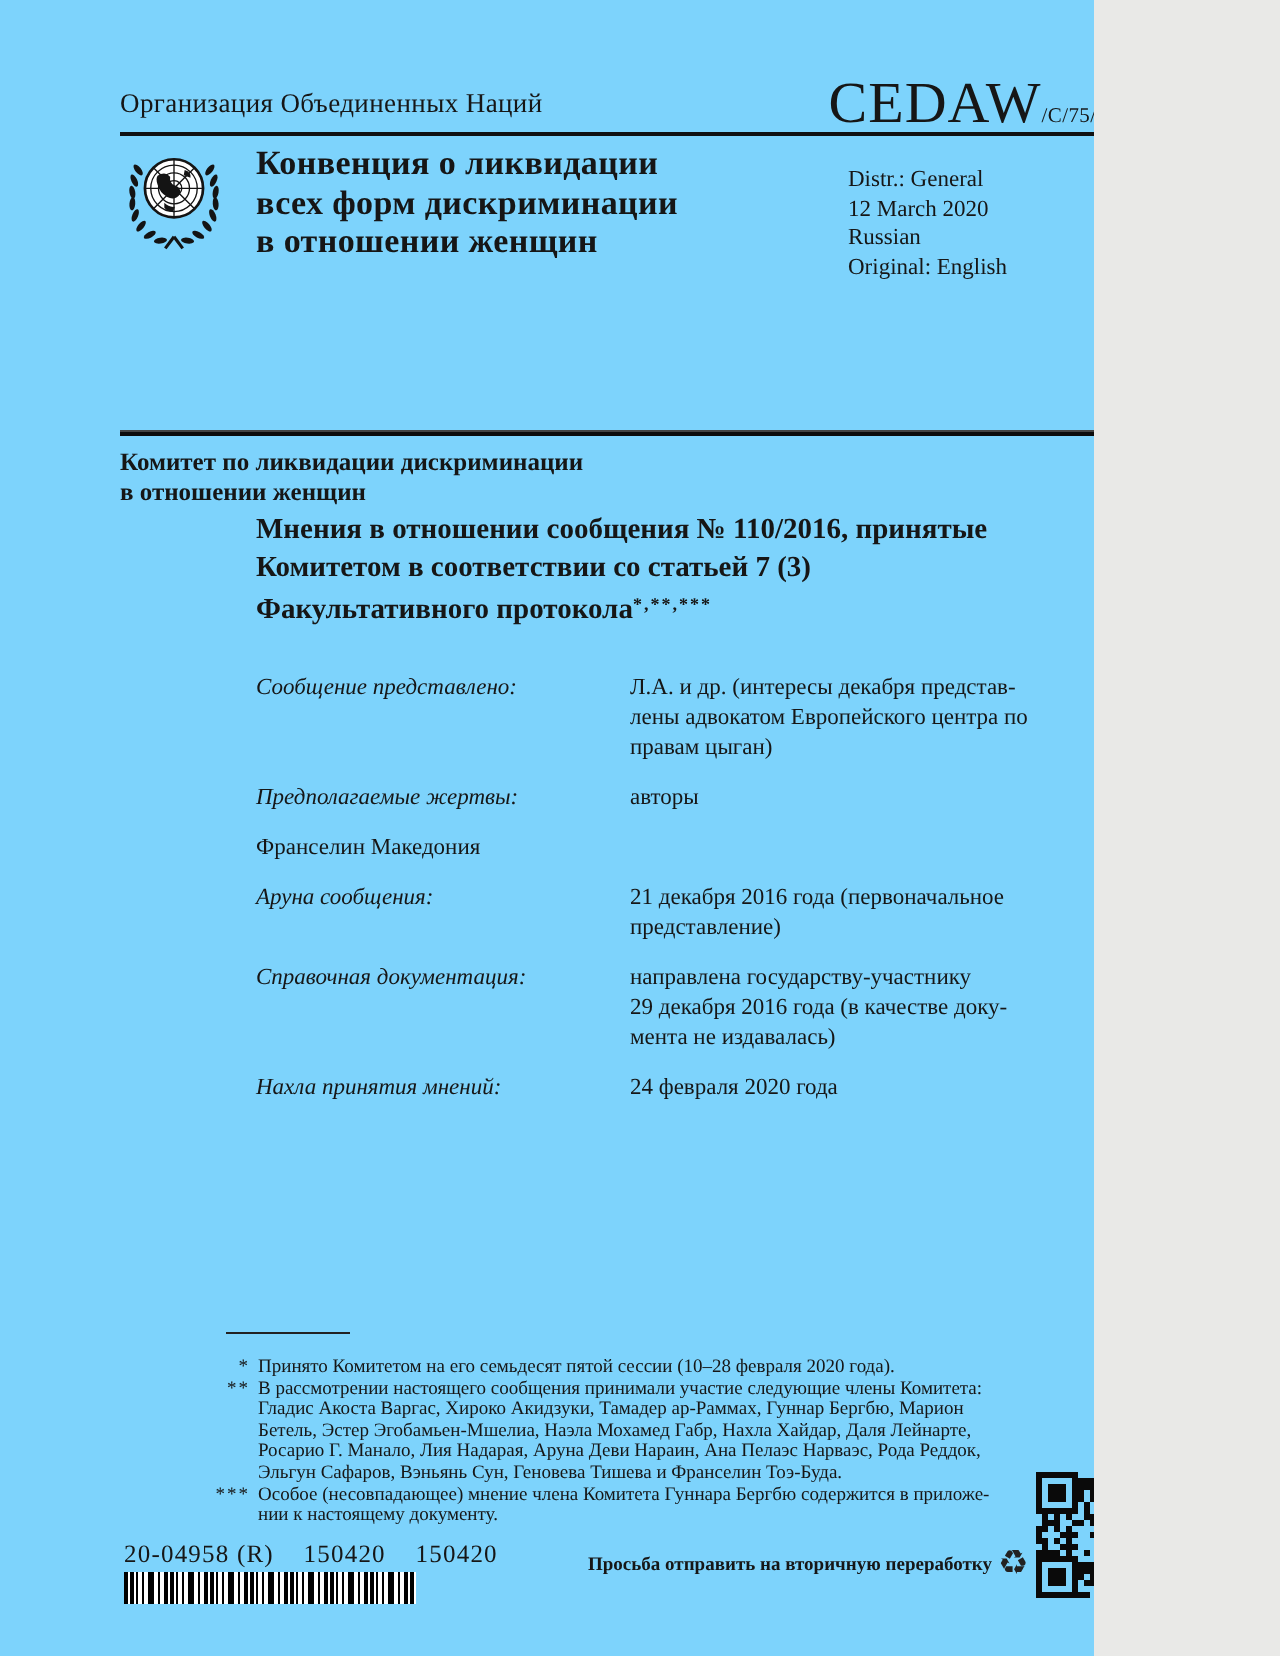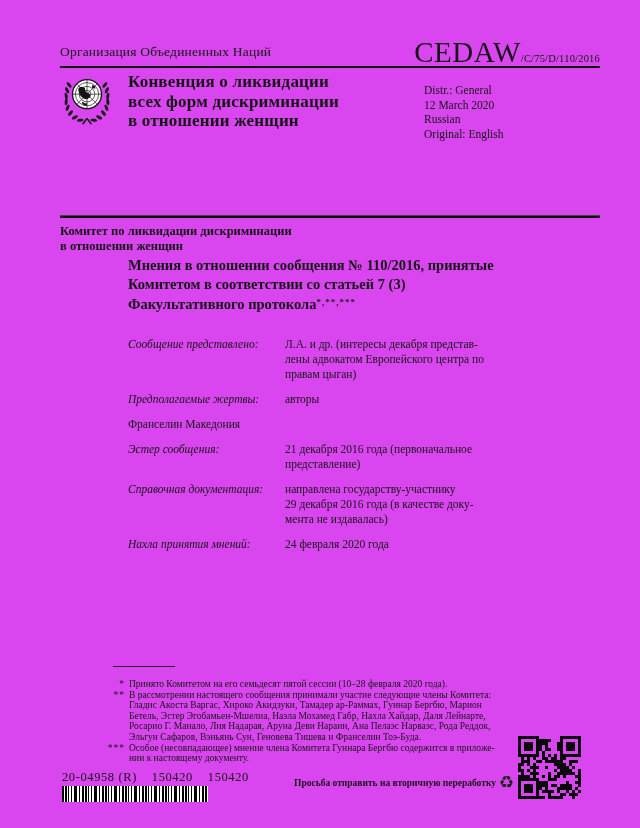--- a/index.html
+++ b/index.html
@@ -1,39 +1,39 @@
 <!DOCTYPE html>
 <html><head>
 <meta charset="utf-8">
 <style>
   * { margin:0; padding:0; box-sizing:border-box; }
   html,body { width:640px; height:828px; background:#e9e9e7; }
   body { font-family:"Liberation Serif","DejaVu Serif",serif; color:#161616; }
-  .page { position:relative; width:640px; height:828px; background:#d946ef; overflow:hidden; }
+  .page { position:relative; width:547px; height:828px; background:#7dd3fc; overflow:hidden; }
 
   .org-name { position:absolute; left:60px; top:44px; font-size:13.5px; letter-spacing:.2px; }
   .symbol-block { position:absolute; left:400px; top:36px; width:200px; text-align:right; white-space:nowrap; }
   .symbol-main { font-size:29px; letter-spacing:.5px; }
   .symbol-suffix { font-size:10.5px; letter-spacing:.2px; }
   .header-rule { position:absolute; left:60px; top:66px; width:540px; height:2px; background:#111; }
 
   .emblem { position:absolute; left:56px; top:71px; width:62px; height:56px; }
 
   .masthead { position:absolute; left:128px; top:72px; font-weight:bold; font-size:17px; line-height:19.5px; letter-spacing:.2px; }
   .distribution { position:absolute; left:424px; top:83px; font-size:11.5px; line-height:14.5px; }
 
   .thick-rule { position:absolute; left:60px; top:215px; width:540px; height:3px; background:#0c0c0c; border-top:1px solid #444; }
 
   .committee { position:absolute; left:60px; top:224px; font-weight:bold; font-size:12.5px; line-height:15px; }
 
   .doc-title { position:absolute; left:128px; top:256px; width:490px; font-weight:bold; font-size:14.5px; line-height:18.5px; }
   .doc-title sup { font-size:9px; font-weight:bold; vertical-align:4px; letter-spacing:1px; }
 
   .case-table { position:absolute; left:128px; top:337px; width:390px; font-size:11.5px; }
-  .case-row { display:flex; margin-bottom:10px; }
+  .case-row { display:flex; margin-bottom:10px;gap:30px; }
   .case-label { width:157px; flex:0 0 157px; font-style:italic; line-height:15px; }
   .case-value { width:218px; line-height:15px; }
 
   .fn-sep { position:absolute; left:113px; top:666px; width:62px; height:1px; background:#222; }
   .footnotes { position:absolute; left:96px; top:679px; width:452px; font-size:9.5px; line-height:10.6px; }
   .footnote { display:flex; }
   .fn-marker { flex:0 0 33px; text-align:right; padding-right:4px; letter-spacing:1px; }
   .fn-lines { flex:1; }
 
   .job-number { position:absolute; left:62px; top:770px; font-size:12.5px; letter-spacing:.6px; white-space:pre; }
@@ -141,21 +141,21 @@
       <div class="case-value">
         <div>авторы</div>
       </div>
     </div>
     <div class="case-row">
       <div class="case-value">
         <div>Франселин Македония</div>
       </div>
     </div>
     <div class="case-row">
-      <div class="case-label">Эстер сообщения:</div>
+      <div class="case-label">Аруна сообщения:</div>
       <div class="case-value">
         <div>21 декабря 2016 года (первоначальное</div>
         <div>представление)</div>
       </div>
     </div>
     <div class="case-row">
       <div class="case-label">Справочная документация:</div>
       <div class="case-value">
         <div>направлена государству-участнику</div>
         <div>29 декабря 2016 года (в качестве доку-</div>

